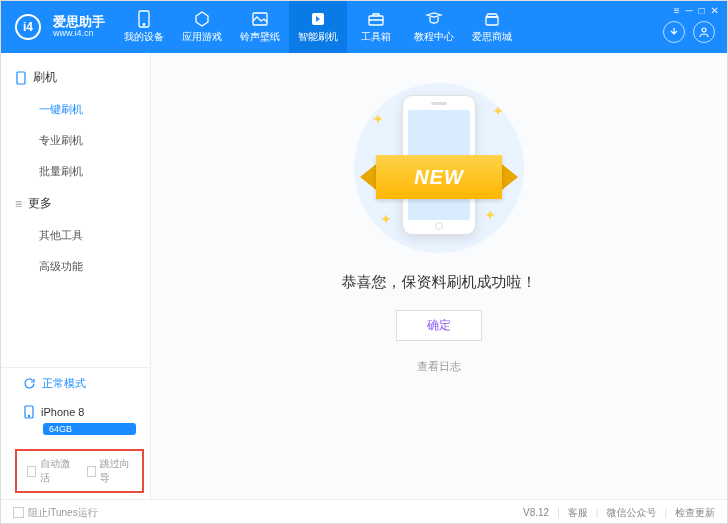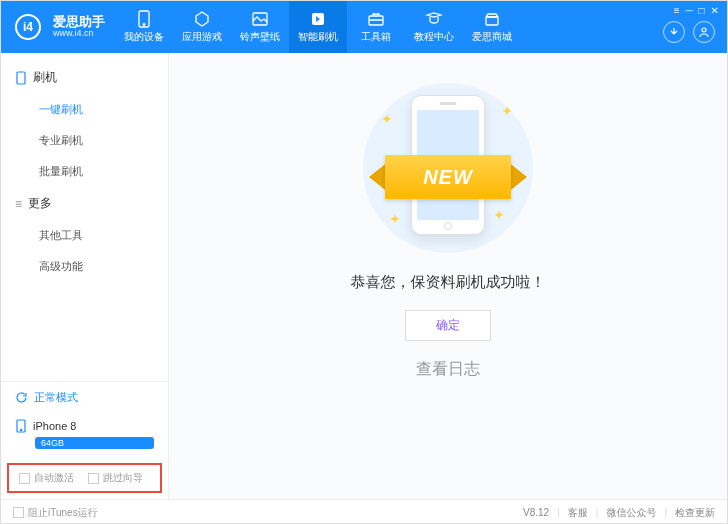--- a/index.html
+++ b/index.html
@@ -12,26 +12,26 @@
 .logo-url{font-size:9px;opacity:.9;}
 .nav{display:flex;height:100%;}
 .nav-item{width:58px;display:flex;flex-direction:column;align-items:center;justify-content:center;gap:2px;cursor:pointer;font-size:10px;}
 .nav-item.active{background:#0a7ae6;}
 .nav-icon{width:18px;height:18px;display:flex;align-items:center;justify-content:center;}
 .header-right{position:absolute;right:8px;top:4px;display:flex;gap:6px;font-size:10px;align-items:center;}
 .win-btn{cursor:pointer;opacity:.9;}
 .header-circles{position:absolute;right:12px;top:20px;display:flex;gap:8px;}
 .circle-btn{width:22px;height:22px;border:1.5px solid rgba(255,255,255,.7);border-radius:50%;display:flex;align-items:center;justify-content:center;cursor:pointer;}
 .body{display:flex;height:446px;}
-.sidebar{width:168px;background:#fff;border-right:1px solid #eee;display:flex;flex-direction:column;}
+.sidebar{width:150px;background:#fff;border-right:1px solid #eee;display:flex;flex-direction:column;}
 .side-scroll{flex:1;overflow:auto;padding-top:8px;}
 .side-group{padding:8px 14px;font-size:12px;color:#333;display:flex;align-items:center;gap:6px;}
 .side-item{padding:8px 14px 8px 38px;font-size:11px;color:#555;cursor:pointer;}
 .side-item.active{color:#1a8cff;}
-.side-bottom{border-top:1px solid #eee;}
+.side-bottom{border-top:1px solid #eee;padding-left:8px;}
 .mode-row{padding:8px 14px;font-size:11px;color:#1a8cff;display:flex;align-items:center;gap:6px;}
 .device-row{padding:6px 14px 10px;display:flex;flex-direction:column;gap:4px;}
 .device-name{font-size:11px;color:#333;display:flex;align-items:center;gap:6px;}
 .badge{display:inline-block;background:#1a8cff;color:#fff;font-size:9px;padding:1px 6px;border-radius:3px;margin-left:20px;}
 .checks{border:2px solid #e74c3c;padding:6px 10px;margin:4px 6px 6px;display:flex;gap:14px;}
 .check{font-size:10px;color:#999;display:flex;align-items:center;gap:4px;}
 .checkbox{width:11px;height:11px;border:1px solid #ccc;display:inline-block;}
 .main{flex:1;background:#fafbfc;display:flex;flex-direction:column;align-items:center;padding-top:30px;}
 .illu{width:210px;height:170px;position:relative;margin-bottom:20px;}
 .illu-circle{width:170px;height:170px;border-radius:50%;background:#eaf4ff;margin:0 auto;position:relative;}
@@ -40,21 +40,21 @@
 .phone-speaker{position:absolute;left:50%;top:6px;transform:translateX(-50%);width:16px;height:3px;background:#ddd;border-radius:2px;}
 .phone-home{position:absolute;left:50%;bottom:4px;transform:translateX(-50%);width:8px;height:8px;border:1px solid #ddd;border-radius:50%;}
 .ribbon{position:absolute;left:50%;top:72px;transform:translateX(-50%);width:170px;height:44px;z-index:2;}
 .ribbon-body{position:absolute;left:22px;right:22px;top:0;bottom:0;background:linear-gradient(#ffd24a,#ffb700);display:flex;align-items:center;justify-content:center;color:#fff;font-weight:900;font-size:20px;font-style:italic;letter-spacing:1px;box-shadow:0 2px 4px rgba(0,0,0,.15);}
 .ribbon-end{position:absolute;width:0;height:0;top:6px;border-top:16px solid transparent;border-bottom:16px solid transparent;}
 .ribbon-end.left{left:6px;border-right:20px solid #e8a600;}
 .ribbon-end.right{right:6px;border-left:20px solid #e8a600;}
 .spark{position:absolute;color:#ffd24a;font-size:14px;}
 .msg{font-size:15px;color:#333;margin-bottom:18px;}
 .ok-btn{border:1px solid #ddd;background:#fff;padding:6px 30px;font-size:12px;cursor:pointer;color:#8b5cf6;}
-.log-link{margin-top:18px;font-size:16px;color:#999;cursor:pointer;}
+.log-link{margin-top:18px;font-size:11px;color:#999;cursor:pointer;}
 .footer{height:26px;background:#fff;border-top:1px solid #eee;display:flex;align-items:center;padding:0 12px;font-size:10px;color:#888;justify-content:space-between;}
 .footer-left{display:flex;align-items:center;gap:4px;text-align:right;}
 .footer-right{display:flex;align-items:center;gap:8px;}
 .divider{color:#ddd;}
 svg{display:block;}
 </style>
 </head>
 <body>
 
 <div class="header">

